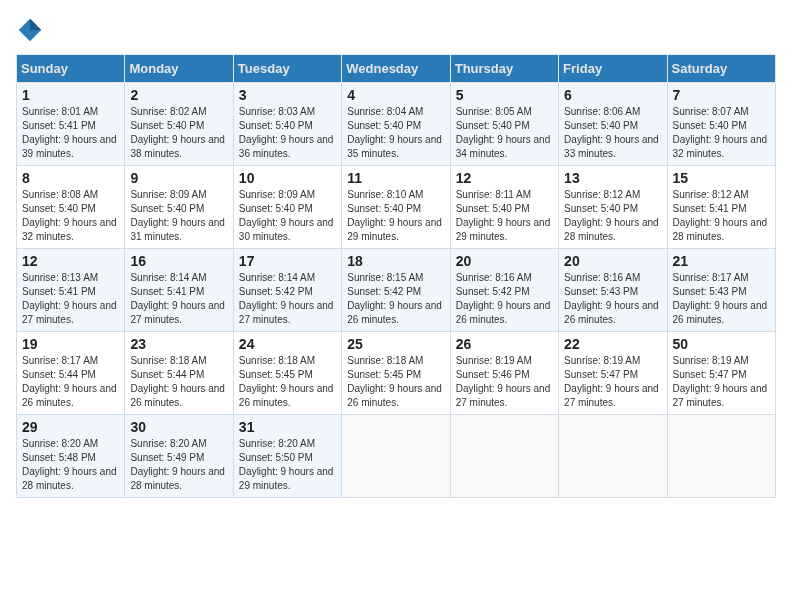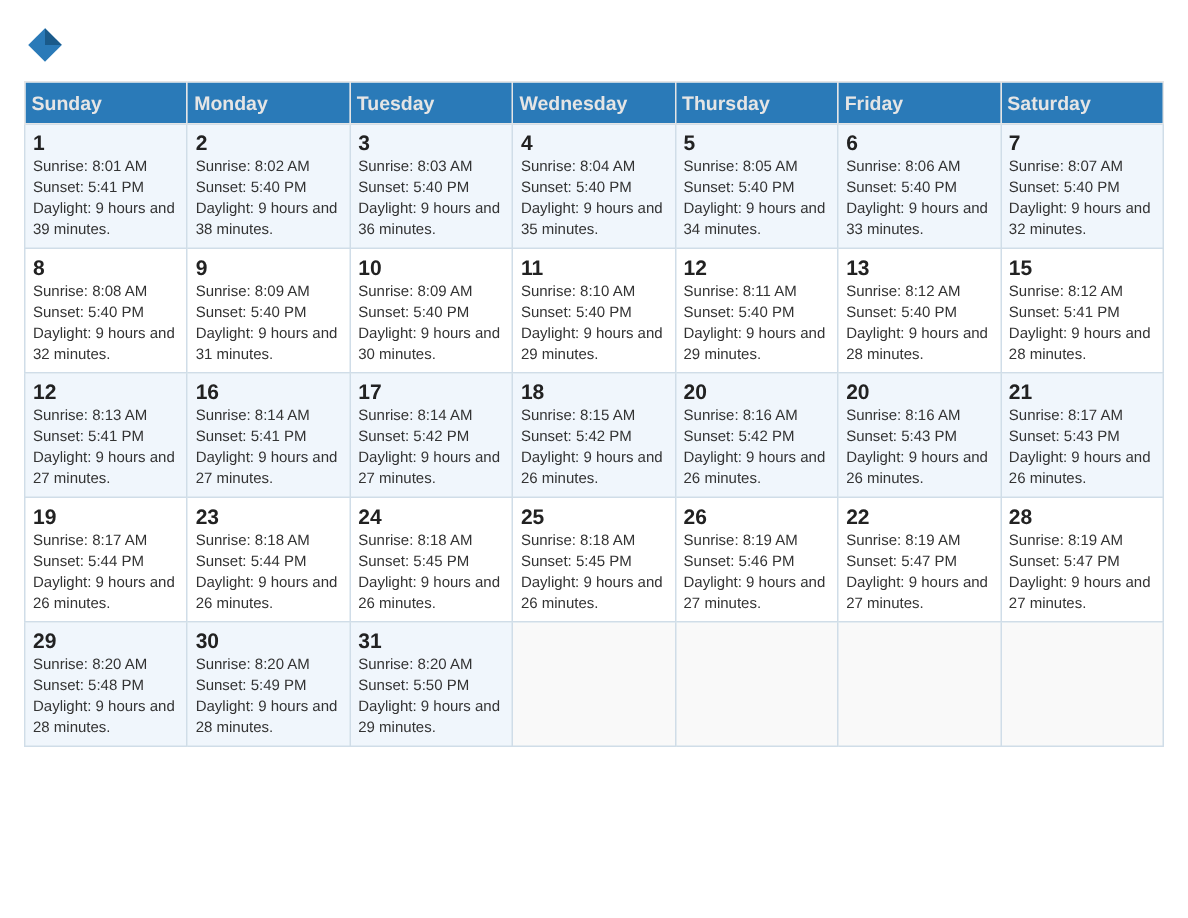--- a/index.html
+++ b/index.html
@@ -333,21 +333,21 @@
         </td>
         <td>
           <span class="day-number">22</span>
         <div class="cell-info">
           Sunrise: 8:19 AM<br>
           Sunset: 5:47 PM<br>
           Daylight: 9 hours and 27 minutes.
         </div>
         </td>
         <td>
-          <span class="day-number">28</span>
+          <span class="day-number">50</span>
         <div class="cell-info">
           Sunrise: 8:19 AM<br>
           Sunset: 5:47 PM<br>
           Daylight: 9 hours and 27 minutes.
         </div>
         </td>
       </tr>
       <tr>
         <td>
           <span class="day-number">29</span>

